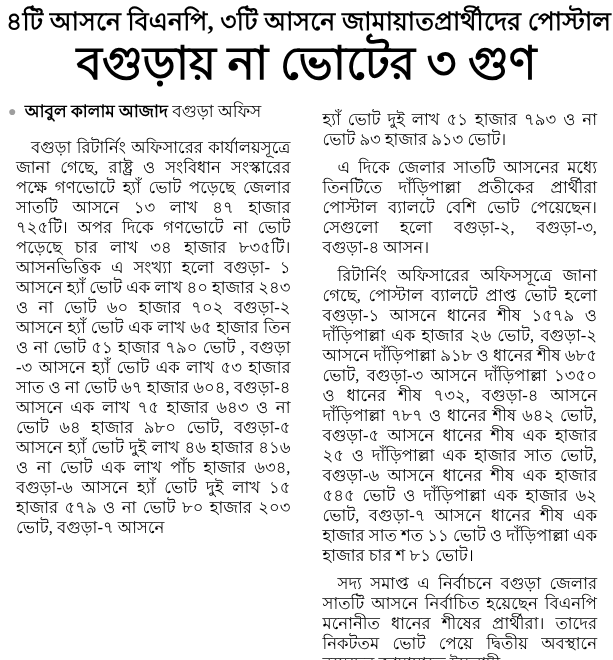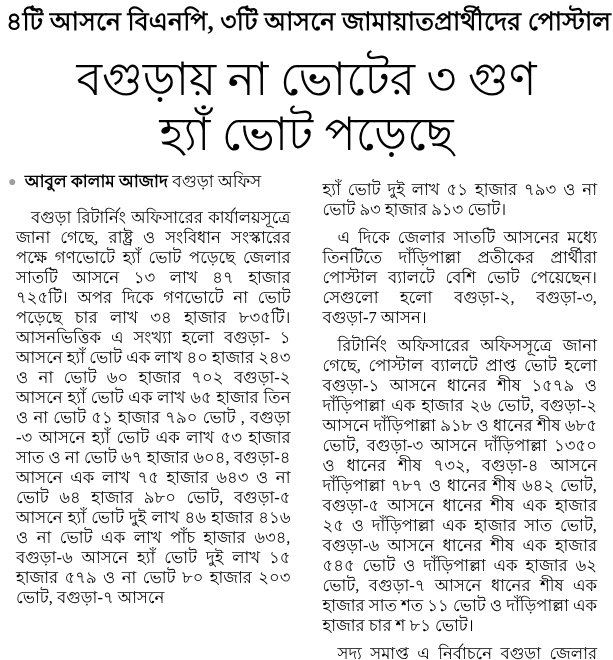--- a/index.html
+++ b/index.html
@@ -22,24 +22,24 @@
   .kicker {
     text-align: center;
     font-size: 25px;
     font-weight: bold;
     line-height: 1.25;
     letter-spacing: 0.2px;
     white-space: nowrap;
   }
   .headline {
     text-align: center;
-    font-weight: normal;
+    font-weight: bold;
     font-size: 46px;
     line-height: 1.18;
-    margin-top: 16px;
+    margin-top: 0;
   }
   .content {
     display: flex;
     gap: 16px;
     margin-top: 10px;
     padding: 0 2px;
   }
   .col {
     flex: 1 1 0;
     min-width: 0;
@@ -65,41 +65,40 @@
 </style>
 </head>
 <body>
 
 <div class="page">
 
   <div class="kicker">৪টি আসনে বিএনপি, ৩টি আসনে জামায়াতপ্রার্থীদের পোস্টাল ভোট বেশি</div>
 
   <div class="headline">
     <div>বগুড়ায় না ভোটের ৩ গুণ</div>
-    <div>হ্যাঁ ভোট পড়েছে</div>
   </div>
 
   <div class="content">
 
     <div class="col">
       <div class="byline">
         <span class="byline-bullet">●</span>
         <span class="byline-author">আবুল কালাম আজাদ</span>
         <span> </span>
         <span class="byline-office">বগুড়া অফিস</span>
       </div>
 
 
       <p class="indent">বগুড়া রিটার্নিং অফিসারের কার্যালয়সূত্রে জানা গেছে, রাষ্ট্র ও সংবিধান সংস্কারের পক্ষে গণভোটে হ্যাঁ ভোট পড়েছে জেলার সাতটি আসনে ১৩ লাখ ৪৭ হাজার ৭২৫টি। অপর দিকে গণভোটে না ভোট পড়েছে চার লাখ ৩৪ হাজার ৮৩৫টি। আসনভিত্তিক এ সংখ্যা হলো বগুড়া- ১ আসনে হ্যাঁ ভোট এক লাখ ৪০ হাজার ২৪৩ ও না ভোট ৬০ হাজার ৭০২  বগুড়া-২ আসনে হ্যাঁ ভোট এক লাখ ৬৫ হাজার তিন ও না ভোট ৫১ হাজার ৭৯০ ভোট , বগুড়া -৩ আসনে হ্যাঁ ভোট এক লাখ ৫৩ হাজার সাত ও না ভোট ৬৭ হাজার ৬০৪,  বগুড়া-৪ আসনে এক লাখ ৭৫ হাজার ৬৪৩ ও না ভোট ৬৪ হাজার ৯৮০ ভোট, বগুড়া-৫ আসনে হ্যাঁ ভোট দুই লাখ ৪৬ হাজার ৪১৬ ও না ভোট এক লাখ পাঁচ হাজার ৬৩৪, বগুড়া-৬ আসনে হ্যাঁ ভোট দুই লাখ ১৫ হাজার ৫৭৯ ও না ভোট ৮০ হাজার ২০৩ ভোট, বগুড়া-৭ আসনে</p>
     </div>
 
     <div class="col">
       <p>হ্যাঁ ভোট দুই লাখ ৫১ হাজার ৭৯৩ ও না ভোট ৯৩ হাজার ৯১৩ ভোট।</p>
 
-      <p class="indent">এ দিকে  জেলার সাতটি আসনের মধ্যে তিনটিতে দাঁড়িপাল্লা প্রতীকের প্রার্থীরা পোস্টাল ব্যালটে বেশি  ভোট পেয়েছেন। সেগুলো হলো বগুড়া-২, বগুড়া-৩, বগুড়া-7 আসন।</p>
+      <p class="indent">এ দিকে  জেলার সাতটি আসনের মধ্যে তিনটিতে দাঁড়িপাল্লা প্রতীকের প্রার্থীরা পোস্টাল ব্যালটে বেশি  ভোট পেয়েছেন। সেগুলো হলো বগুড়া-২, বগুড়া-৩, বগুড়া-৪ আসন।</p>
 
       <p class="indent">রিটার্নিং অফিসারের অফিসসূত্রে জানা গেছে, পোস্টাল ব্যালটে প্রাপ্ত ভোট হলো বগুড়া-১ আসনে ধানের শীষ ১৫৭৯ ও দাঁড়িপাল্লা এক হাজার ২৬ ভোট, বগুড়া-২ আসনে  দাঁড়িপাল্লা ৯১৮ ও ধানের শীষ ৬৮৫ ভোট, বগুড়া-৩ আসনে দাঁড়িপাল্লা ১৩৫০ ও  ধানের শীষ ৭৩২, বগুড়া-৪ আসনে দাঁড়িপাল্লা ৭৮৭ ও ধানের শীষ ৬৪২ ভোট, বগুড়া-৫ আসনে ধানের শীষ এক হাজার ২৫ ও দাঁড়িপাল্লা এক হাজার সাত ভোট, বগুড়া-৬ আসনে  ধানের শীষ এক হাজার ৫৪৫ ভোট ও  দাঁড়িপাল্লা এক হাজার ৬২ ভোট, বগুড়া-৭ আসনে ধানের শীষ এক হাজার সাত শত ১১ ভোট ও দাঁড়িপাল্লা এক হাজার চার শ ৮১ ভোট।</p>
 
       <p class="indent">
         <span>সদ্য সমাপ্ত এ নির্বাচনে বগুড়া জেলার সাতটি আসনে  নির্বাচিত হয়েছেন বিএনপি মনোনীত ধানের শীষের প্রার্থীরা। তাদের নিকটতম ভোট পেয়ে দ্বিতীয় অবস্থানে রয়েছেন জামায়াতে ইসলামী</span>
       </p>
     </div>
 
   </div>
 

